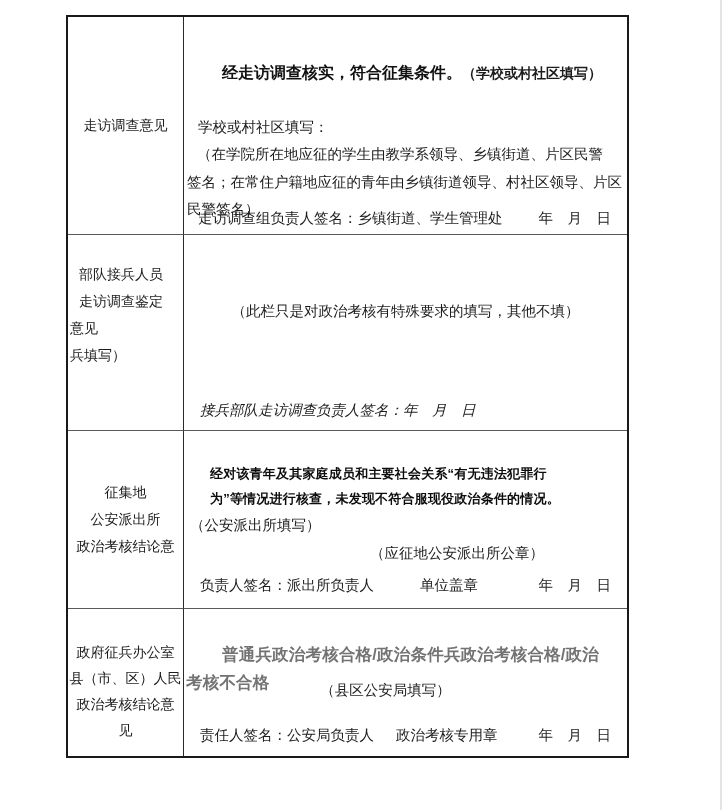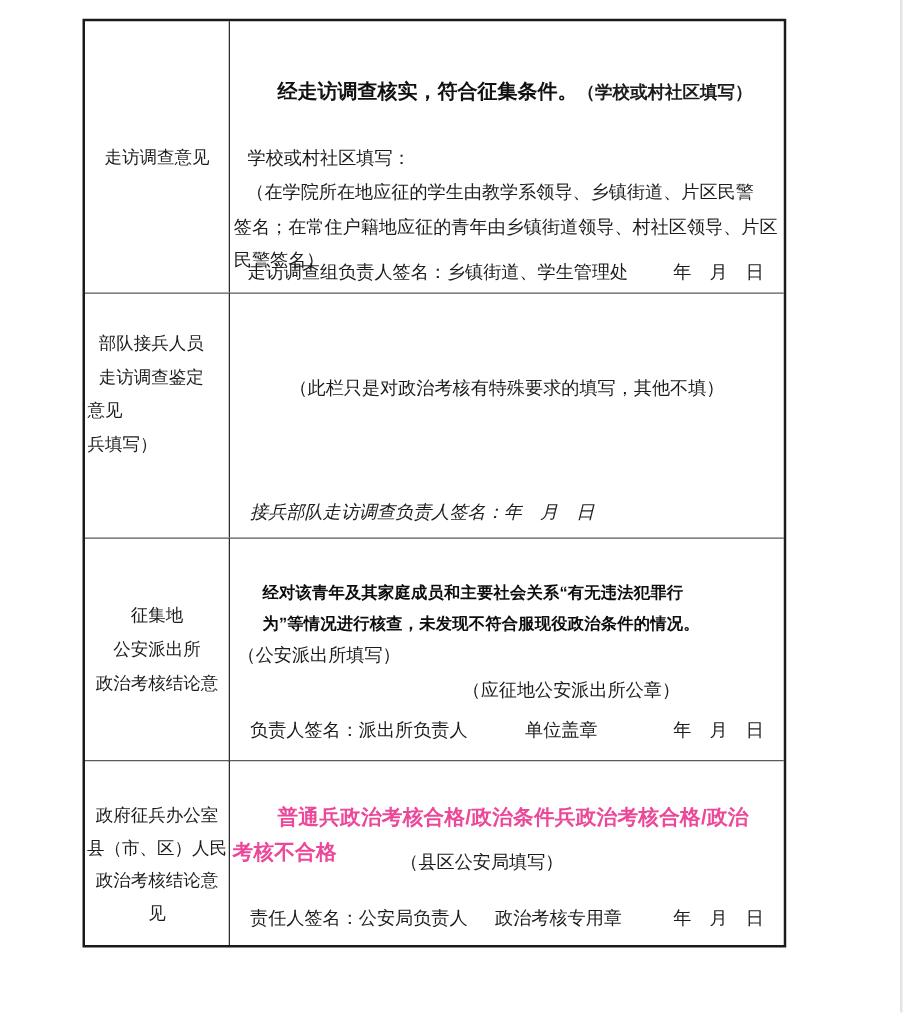--- a/index.html
+++ b/index.html
@@ -41,21 +41,21 @@
 
   
   .r3-bold{position:absolute;top:30px;left:2px;right:1px;font-weight:bold;font-size:13px;line-height:25px;color:#0d0d0d;letter-spacing:0.2px;margin-left:24px;}
   .r3-fill{position:absolute;top:83px;left:6px;line-height:22px;}
   .r3-seal{position:absolute;top:111px;left:186px;line-height:22px;}
   .r3-sign{position:absolute;bottom:12px;left:16px;right:16px;display:flex;line-height:22px;}
   .r3-sign .mid{margin-left:46px;}
   .r3-sign .dt{margin-left:auto;}
 
   
-  .r4-bold{position:absolute;top:31px;left:2px;right:1px;font-weight:bold;font-size:16.5px;line-height:28px;color:#ec4899;letter-spacing:0.2px;}
+  .r4-bold{position:absolute;top:31px;left:2px;right:1px;font-weight:bold;font-size:16.5px;line-height:28px;color:#737373;letter-spacing:0.2px;}
   .r4-bold .ind{padding-left:36px;}
   .r4-fill{position:absolute;top:70px;left:0;right:40px;text-align:center;line-height:22px;}
   .r4-sign{position:absolute;bottom:10px;left:16px;right:16px;display:flex;line-height:22px;}
   .r4-sign .mid{margin-left:22px;}
   .r4-sign .dt{margin-left:auto;}
 </style>
 </head>
 <body>
 
 <div class="page-edge"></div>

